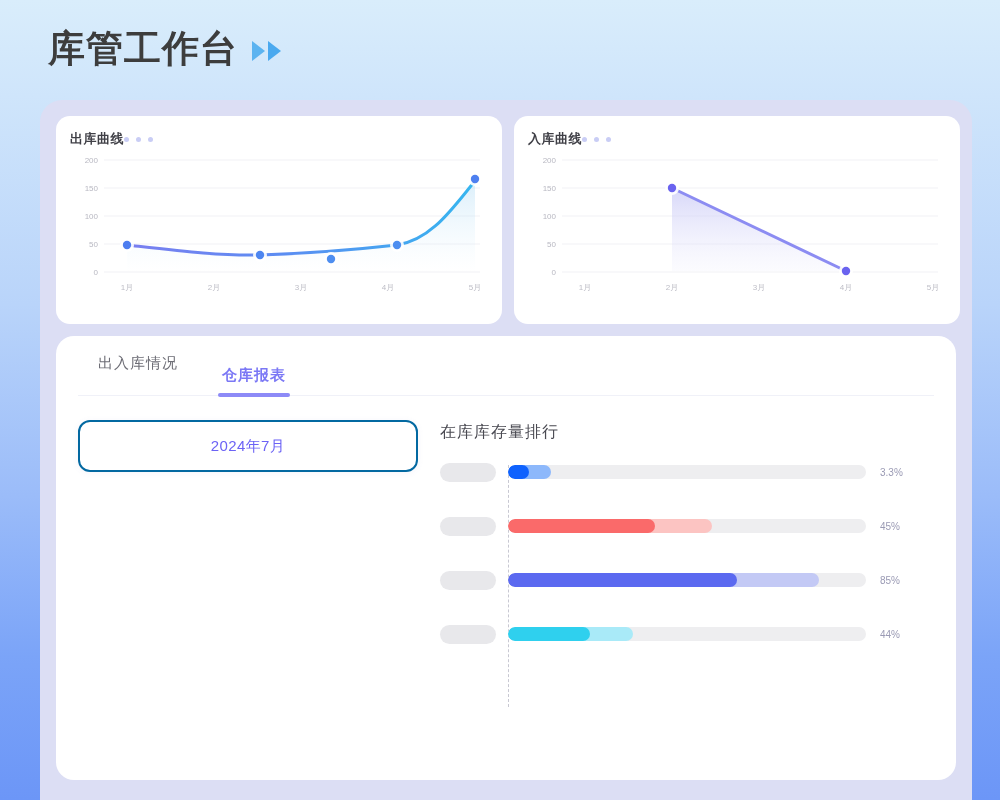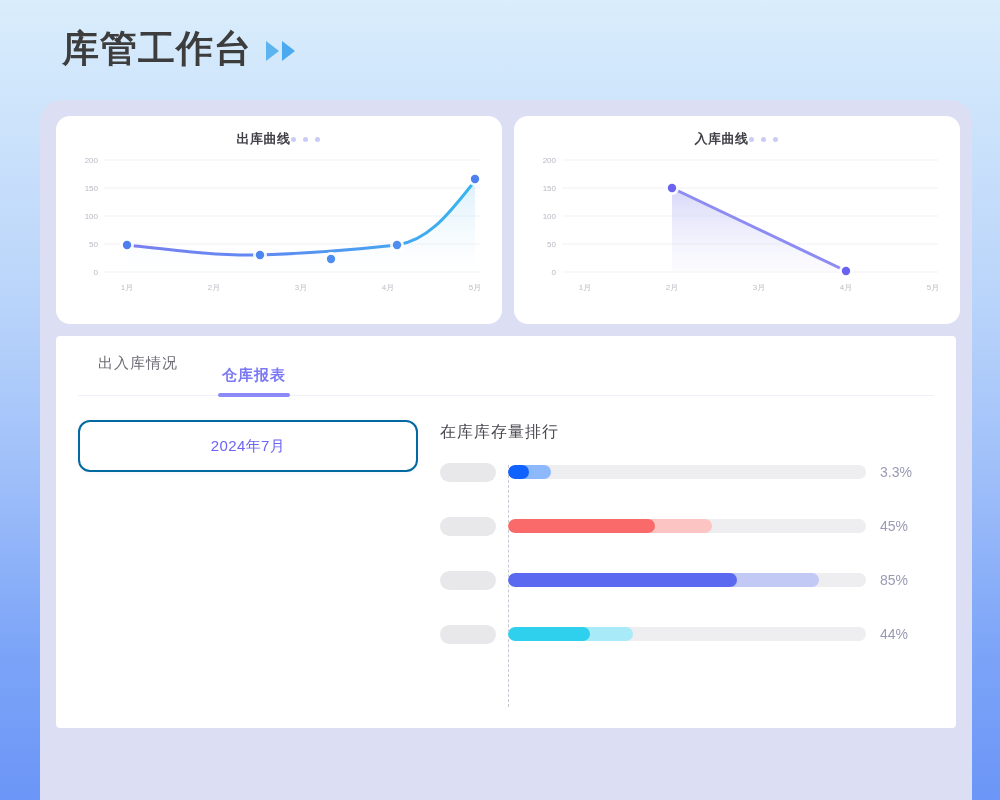--- a/index.html
+++ b/index.html
@@ -7,21 +7,21 @@
   body {
     font-family: "Liberation Sans", "DejaVu Sans", sans-serif;
     background: linear-gradient(180deg, #d9edfb 0%, #cfe5fb 12%, #b9d4fa 38%, #9bbcf9 62%, #7ba4f8 82%, #6c96f7 100%);
     overflow: hidden;
     position: relative;
   }
 
   
   .page-title-row {
     position: absolute;
-    left: 62px; top: 30px;
+    left: 48px; top: 30px;
     display: flex; align-items: center; gap: 14px;
   }
   .page-title {
     font-size: 37px;
     font-weight: bold;
     color: #3d3d3d;
     letter-spacing: 1px;
     line-height: 1;
   }
   .arrows { display: flex; gap: 3px; align-items: center; margin-top: 4px; }
@@ -47,40 +47,40 @@
   .charts-row { display: flex; gap: 12px; }
   .chart-card {
     background: #ffffff;
     border-radius: 14px;
     width: 446px;
     height: 208px;
     padding: 14px 16px 8px 14px;
     position: relative;
   }
   .chart-head {
-    display: flex; align-items: center; justify-content: center;
+    display: flex; align-items: center; justify-content: flex-start;
     margin-bottom: 4px;
   }
   .chart-title {
     font-size: 13px;
     font-weight: bold;
     color: #3f3f46;
     letter-spacing: .5px;
   }
   .dots { display: flex; gap: 7px; }
   .dot { width: 5px; height: 5px; border-radius: 50%; background: #c9cdf5; }
   .plot { position: relative; height: 152px; width: 100%; }
   .plot svg { display: block; }
 
   
   .main-card {
     background: #ffffff;
-    border-radius: 4px;
+    border-radius: 18px;
     margin-top: 12px;
-    height: 392px;
+    height: 444px;
     padding: 18px 22px 20px 22px;
   }
   .tabs {
     display: flex; gap: 44px;
     padding-left: 20px;
     border-bottom: 1px solid #f0f1f8;
     padding-bottom: 0;
   }
   .tab {
     font-size: 15px;
@@ -174,21 +174,21 @@
     overflow: hidden;
   }
   .rank-light, .rank-solid {
     position: absolute; left: 0; top: 0; height: 100%;
     border-radius: 7px;
   }
   .rank-pct {
     width: 54px;
     text-align: left;
     margin-left: 14px;
-    font-size: 14px;
+    font-size: 10px;
     color: #9a9ab4;
     flex: none;
   }
 </style>
 </head>
 <body>
 
 <div class="page-title-row">
   <div class="page-title">库管工作台</div>
   <div class="arrows">

